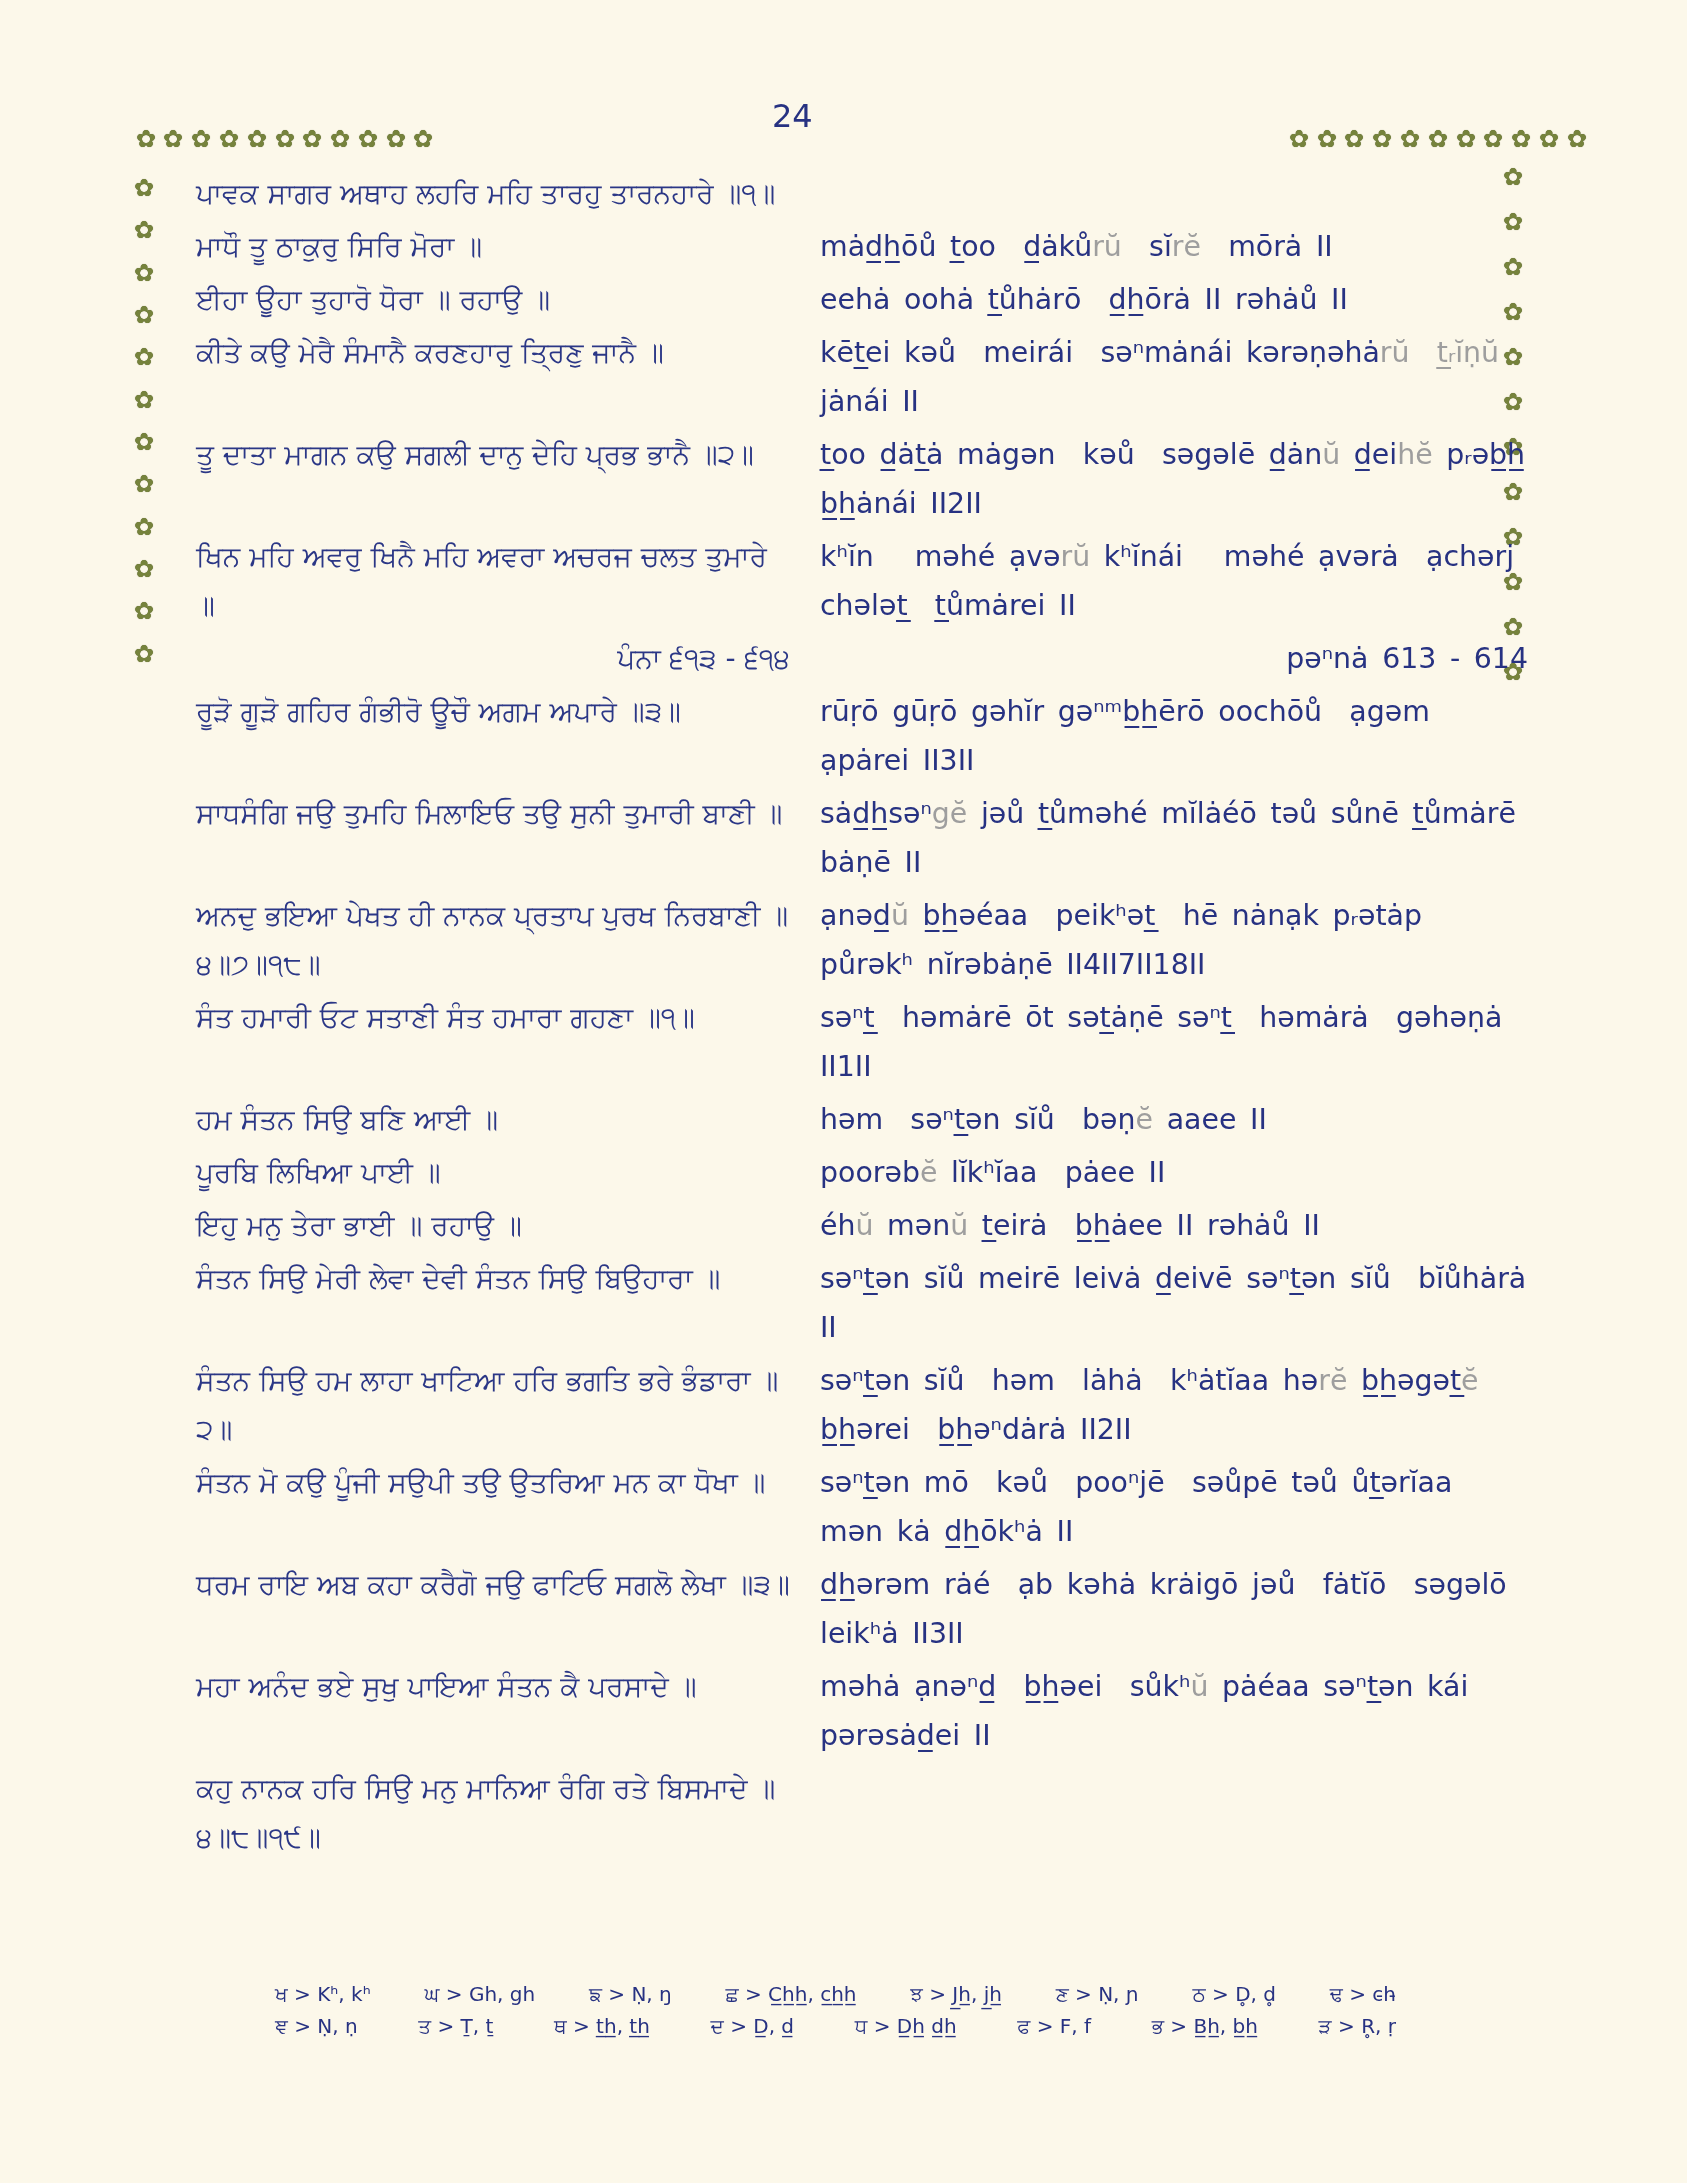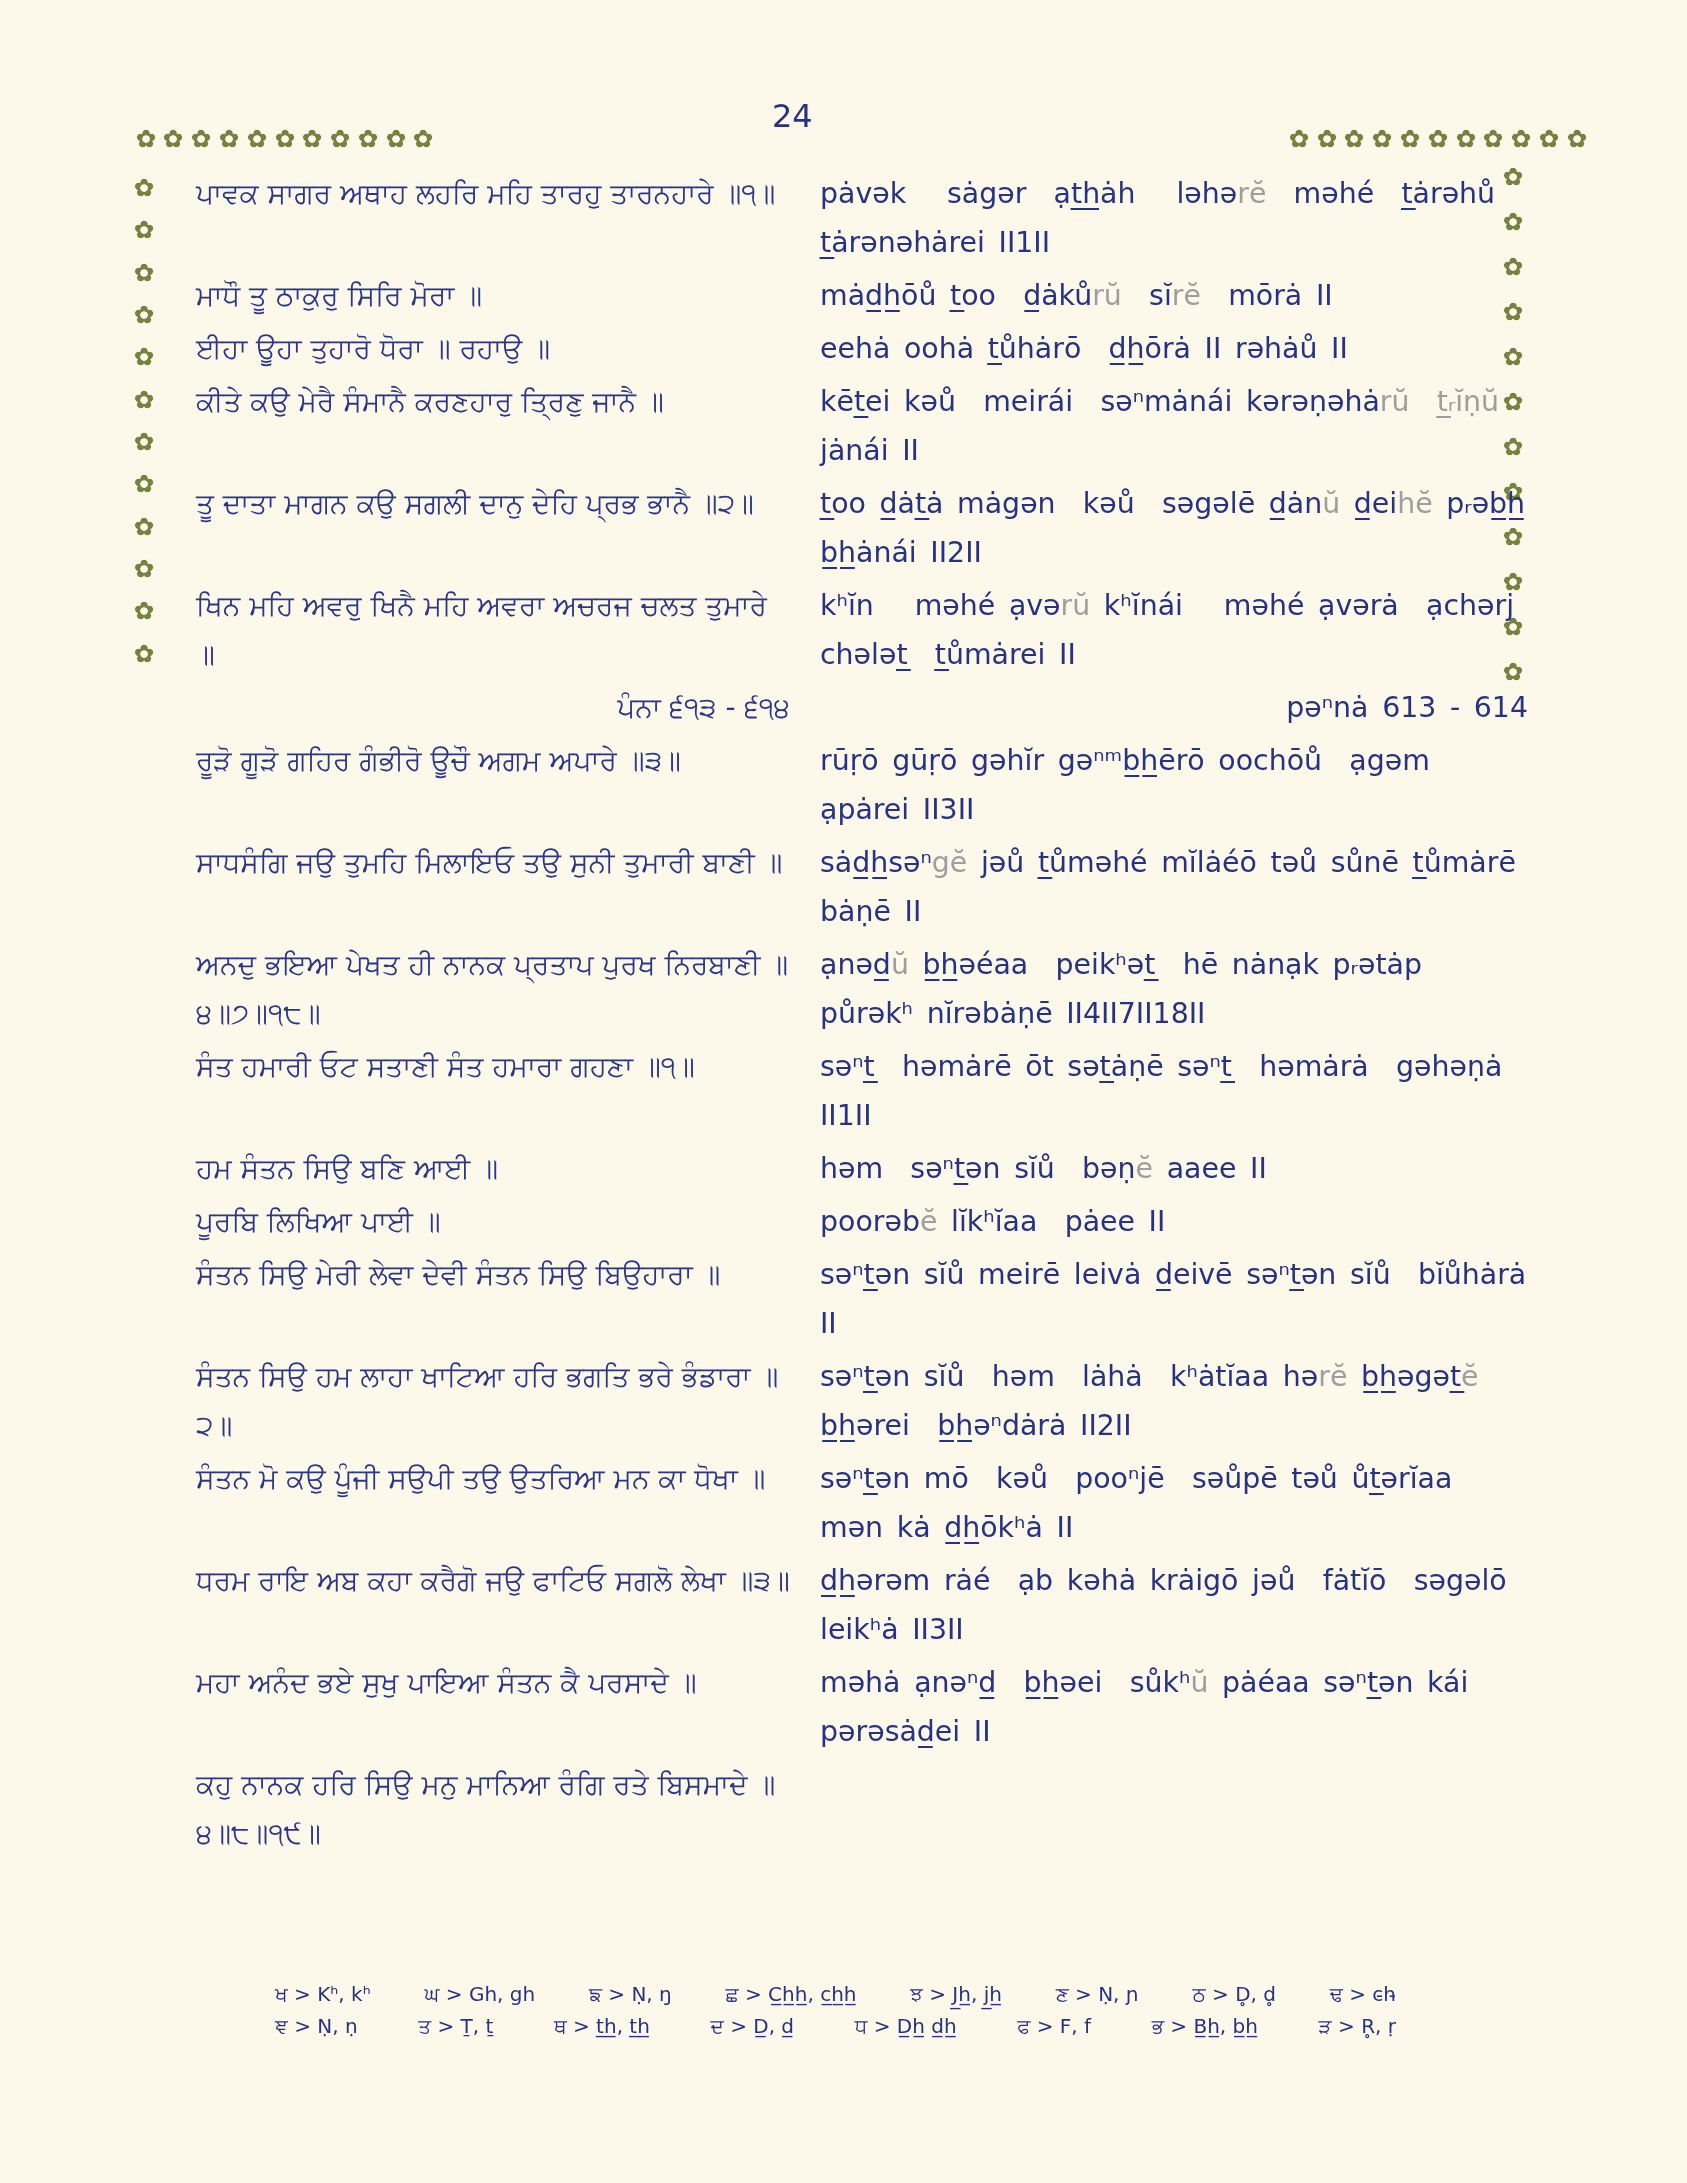--- a/index.html
+++ b/index.html
@@ -91,21 +91,20 @@
     <span class="flower" style="left: 1503px; top: 570px;">✿</span>
     <span class="flower" style="left: 1503px; top: 615px;">✿</span>
     <span class="flower" style="left: 1503px; top: 660px;">✿</span>
   </div>
 
 <div class="page-number">24</div>
 
 <div class="verses" id="verses">
     <div class="verse-row">
       <div class="gur">ਪਾਵਕ ਸਾਗਰ ਅਥਾਹ ਲਹਰਿ ਮਹਿ ਤਾਰਹੁ ਤਾਰਨਹਾਰੇ ॥੧॥</div>
-      <div class="rom">pȧvək   sȧgər  ạt̲h̲ȧh   ləhə<span class="gray">rĕ</span>  məhé  t̲ȧrəhů t̲ȧrənəhȧrei II1II</div>
     </div>
     <div class="verse-row">
       <div class="gur">ਮਾਧੌ ਤੂ ਠਾਕੁਰੁ ਸਿਰਿ ਮੋਰਾ ॥</div>
       <div class="rom">mȧd̲h̲ōů t̲oo  d̲ȧků<span class="gray">rŭ</span>  sĭ<span class="gray">rĕ</span>  mōrȧ II</div>
     </div>
     <div class="verse-row">
       <div class="gur">ਈਹਾ ਊਹਾ ਤੁਹਾਰੋ ਧੋਰਾ ॥ ਰਹਾਉ ॥</div>
       <div class="rom">eehȧ oohȧ t̲ůhȧrō  d̲h̲ōrȧ II rəhȧů II</div>
     </div>
     <div class="verse-row">
@@ -140,20 +139,24 @@
       <div class="gur">ਸੰਤ ਹਮਾਰੀ ਓਟ ਸਤਾਣੀ ਸੰਤ ਹਮਾਰਾ ਗਹਣਾ ॥੧॥</div>
       <div class="rom">səⁿt̲  həmȧrē ōt sət̲ȧṇē səⁿt̲  həmȧrȧ  gəhəṇȧ II1II</div>
     </div>
     <div class="verse-row">
       <div class="gur">ਹਮ ਸੰਤਨ ਸਿਉ ਬਣਿ ਆਈ ॥</div>
       <div class="rom">həm  səⁿt̲ən sĭů  bəṇ<span class="gray">ĕ</span> aaee II</div>
     </div>
     <div class="verse-row">
       <div class="gur">ਪੂਰਬਿ ਲਿਖਿਆ ਪਾਈ ॥</div>
       <div class="rom">poorəb<span class="gray">ĕ</span> lĭkʰĭaa  pȧee II</div>
+    </div>
+    <div class="verse-row">
+      <div class="gur">ਇਹੁ ਮਨੁ ਤੇਰਾ ਭਾਈ ॥ ਰਹਾਉ ॥</div>
+      <div class="rom">éh<span class="gray">ŭ</span> mən<span class="gray">ŭ</span> t̲eirȧ  b̲h̲ȧee II rəhȧů II</div>
     </div>
     <div class="verse-row">
       <div class="gur">ਸੰਤਨ ਸਿਉ ਮੇਰੀ ਲੇਵਾ ਦੇਵੀ ਸੰਤਨ ਸਿਉ ਬਿਉਹਾਰਾ ॥</div>
       <div class="rom">səⁿt̲ən sĭů meirē leivȧ d̲eivē səⁿt̲ən sĭů  bĭůhȧrȧ II</div>
     </div>
     <div class="verse-row">
       <div class="gur">ਸੰਤਨ ਸਿਉ ਹਮ ਲਾਹਾ ਖਾਟਿਆ ਹਰਿ ਭਗਤਿ ਭਰੇ ਭੰਡਾਰਾ ॥੨॥</div>
       <div class="rom">səⁿt̲ən sĭů  həm  lȧhȧ  kʰȧtĭaa hə<span class="gray">rĕ</span> b̲h̲əgət̲<span class="gray">ĕ</span> b̲h̲ərei  b̲h̲əⁿdȧrȧ II2II</div>
     </div>
     <div class="verse-row">

